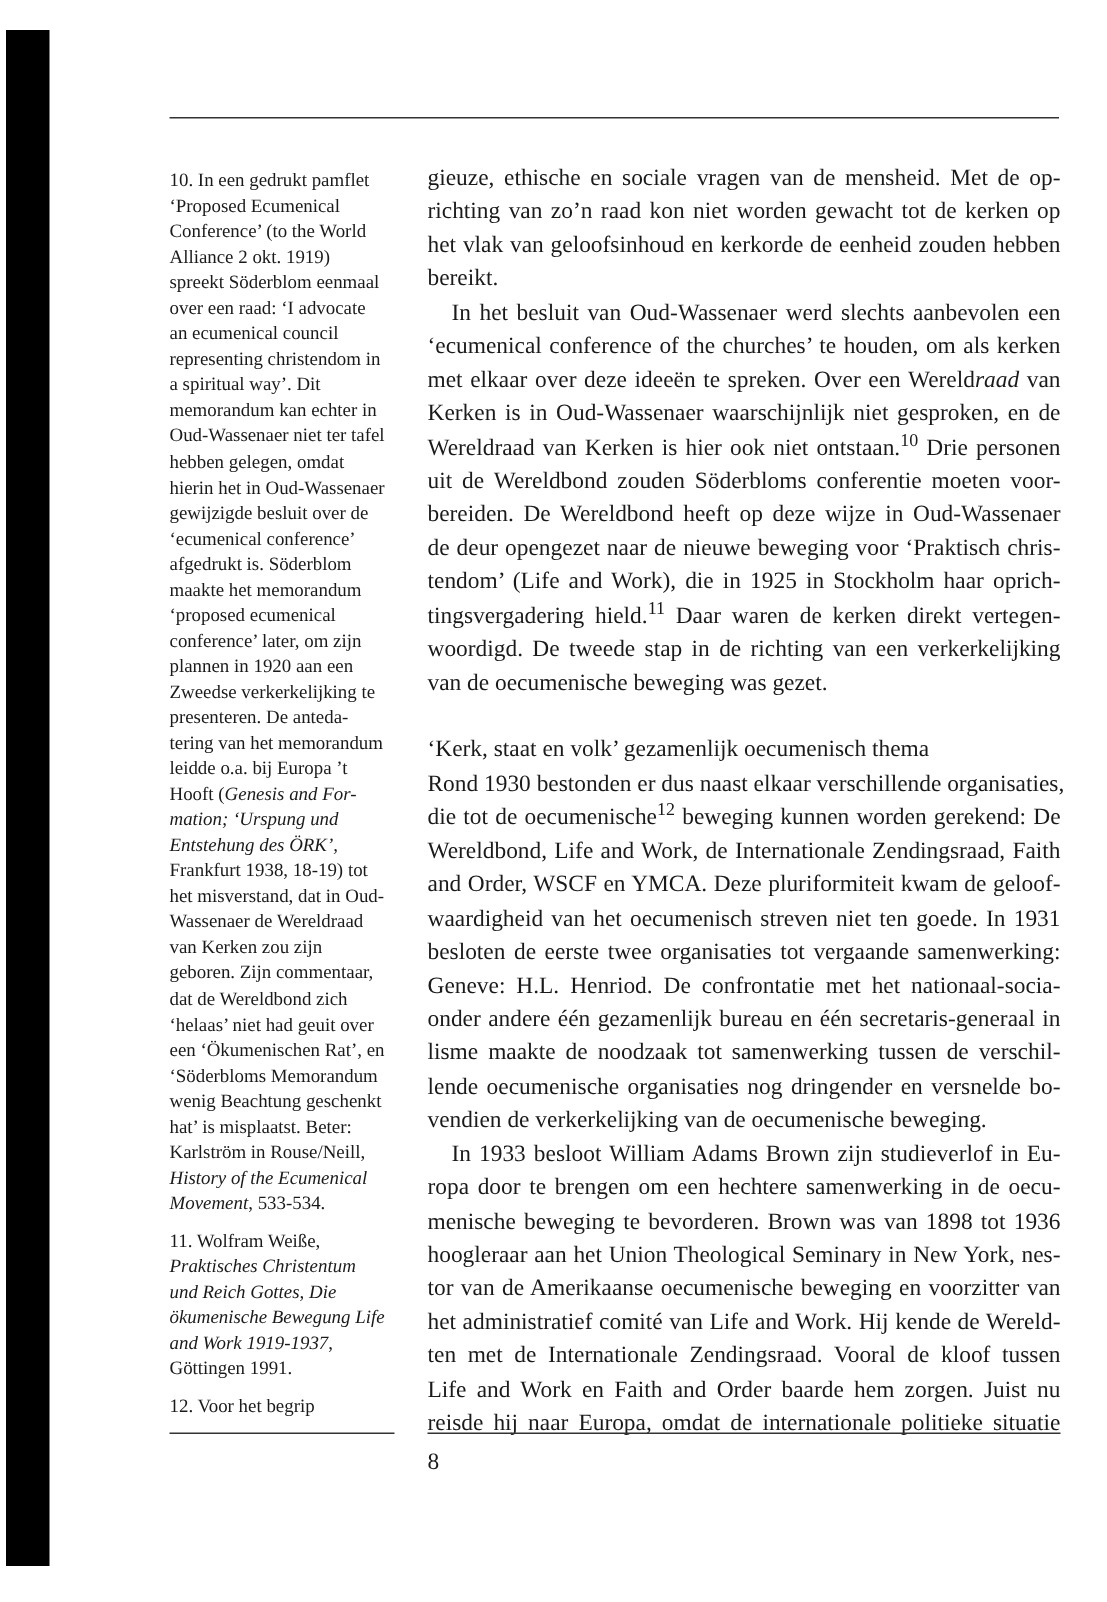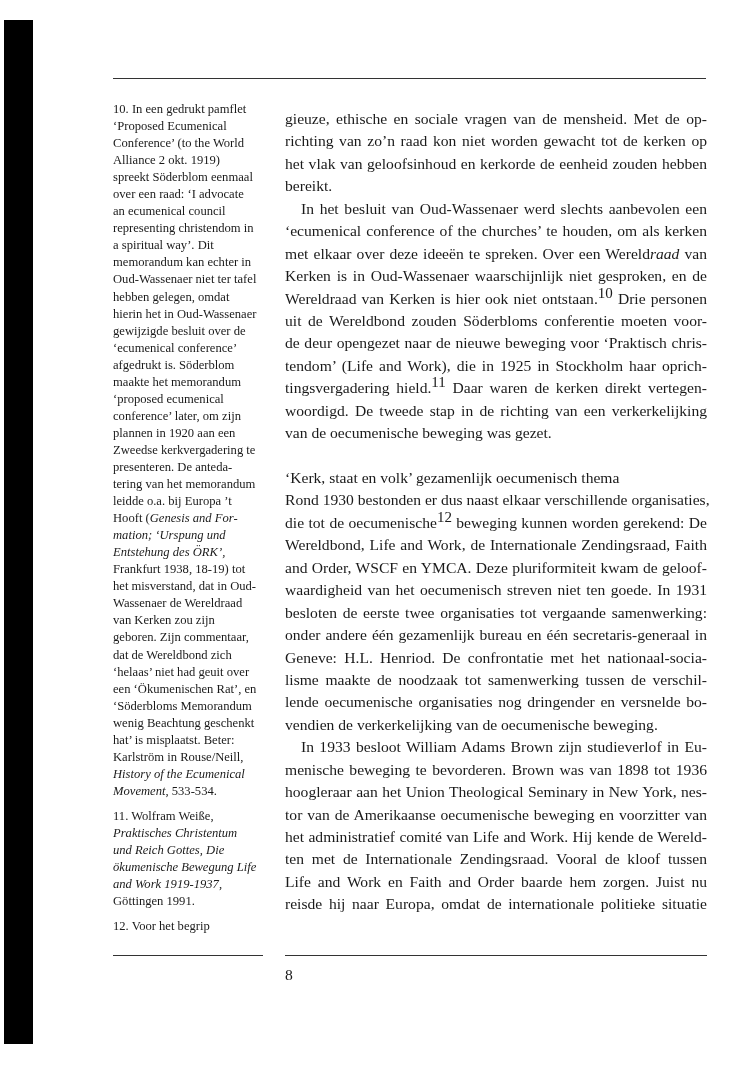--- a/index.html
+++ b/index.html
@@ -7,36 +7,36 @@
     width: 738px; height: 1068px; background: #ffffff; position: relative; overflow: hidden;
     font-family: "Liberation Serif", "DejaVu Serif", serif; color: #1a1a1a;
   }
   .binding-bar { position: absolute; left: 4px; top: 20px; width: 29px; height: 1024px; background: #000; }
   .rule { position: absolute; height: 1px; background: #333; }
   .rule-top { left: 113px; top: 78px; width: 593px; }
   .rule-notes { left: 113px; top: 955px; width: 150px; }
   .rule-main { left: 285px; top: 955px; width: 422px; }
 
   .notes {
-    position: absolute; left: 113px; top: 101px; width: 152px;
+    position: absolute; left: 113px; top: 112px; width: 152px;
     font-size: 12.6px; line-height: 17.05px;
   }
   .note { margin: 0 0 8px 0; }
   .note .line { display: block; white-space: nowrap; }
 
   .main {
     position: absolute; left: 285px; top: 108px; width: 422px;
     font-size: 15.6px; line-height: 22.45px;
   }
   .main .line { display: block; text-align: justify; text-align-last: justify; white-space: nowrap; height: 22.45px; }
   .main .line.last { text-align-last: left; }
   .main .line.indent { text-indent: 16px; }
   .main .gap { height: 22.45px; }
   .heading { font-weight: normal; }
-  sup { font-size: 15px; line-height: 0; vertical-align: 6px; }
+  sup { font-size: 12px; line-height: 0; vertical-align: 6px; }
   i, .it { font-style: italic; }
 
   .page-number {
     position: absolute; left: 285px; top: 966px; font-size: 15.6px;
   }
 </style>
 </head>
 <body>
 
 <div class="binding-bar"></div>
@@ -57,21 +57,21 @@
     <span class="line">Oud-Wassenaer niet ter tafel</span>
     <span class="line">hebben gelegen, omdat</span>
     <span class="line">hierin het in Oud-Wassenaer</span>
     <span class="line">gewijzigde besluit over de</span>
     <span class="line">‘ecumenical conference’</span>
     <span class="line">afgedrukt is. Söderblom</span>
     <span class="line">maakte het memorandum</span>
     <span class="line">‘proposed ecumenical</span>
     <span class="line">conference’ later, om zijn</span>
     <span class="line">plannen in 1920 aan een</span>
-    <span class="line">Zweedse kerkvergadering te</span>
+    <span class="line">Zweedse verkerkelijking te</span>
     <span class="line">presenteren. De anteda-</span>
     <span class="line">tering van het memorandum</span>
     <span class="line">leidde o.a. bij Europa ’t</span>
     <span class="line"><span>Hooft (</span><i>Genesis and For-</i></span>
     <span class="line it">mation; ‘Urspung und</span>
     <span class="line it">Entstehung des ÖRK’,</span>
     <span class="line">Frankfurt 1938, 18-19) tot</span>
     <span class="line">het misverstand, dat in Oud-</span>
     <span class="line">Wassenaer de Wereldraad</span>
     <span class="line">van Kerken zou zijn</span>
@@ -106,41 +106,43 @@
   <span class="line">gieuze, ethische en sociale vragen van de mensheid. Met de op-</span>
   <span class="line">richting van zo’n raad kon niet worden gewacht tot de kerken op</span>
   <span class="line">het vlak van geloofsinhoud en kerkorde de eenheid zouden hebben</span>
   <span class="line last">bereikt.</span>
   <span class="line indent">In het besluit van Oud-Wassenaer werd slechts aanbevolen een</span>
   <span class="line">‘ecumenical conference of the churches’ te houden, om als kerken</span>
   <span class="line"><span>met elkaar over deze ideeën te spreken. Over een Wereld</span><i>raad</i><span> van</span></span>
   <span class="line">Kerken is in Oud-Wassenaer waarschijnlijk niet gesproken, en de</span>
   <span class="line"><span>Wereldraad van Kerken is hier ook niet ontstaan.</span><sup>10</sup><span> Drie personen</span></span>
   <span class="line">uit de Wereldbond zouden Söderbloms conferentie moeten voor-</span>
+  <span class="line">bereiden. De Wereldbond heeft op deze wijze in Oud-Wassenaer</span>
   <span class="line">de deur opengezet naar de nieuwe beweging voor ‘Praktisch chris-</span>
   <span class="line">tendom’ (Life and Work), die in 1925 in Stockholm haar oprich-</span>
   <span class="line"><span>tingsvergadering hield.</span><sup>11</sup><span> Daar waren de kerken direkt vertegen-</span></span>
   <span class="line">woordigd. De tweede stap in de richting van een verkerkelijking</span>
   <span class="line last">van de oecumenische beweging was gezet.</span>
 
   <div class="gap"></div>
 
   <span class="line last heading">‘Kerk, staat en volk’ gezamenlijk oecumenisch thema</span>
   <span class="line">Rond 1930 bestonden er dus naast elkaar verschillende organisaties,</span>
   <span class="line"><span>die tot de oecumenische</span><sup>12</sup><span> beweging kunnen worden gerekend: De</span></span>
   <span class="line">Wereldbond, Life and Work, de Internationale Zendingsraad, Faith</span>
   <span class="line">and Order, WSCF en YMCA. Deze pluriformiteit kwam de geloof-</span>
   <span class="line">waardigheid van het oecumenisch streven niet ten goede. In 1931</span>
   <span class="line">besloten de eerste twee organisaties tot vergaande samenwerking:</span>
+  <span class="line">Geneve: H.L. Henriod. De confrontatie met het nationaal-socia-</span>
   <span class="line">onder andere één gezamenlijk bureau en één secretaris-generaal in</span>
-  <span class="line">Geneve: H.L. Henriod. De confrontatie met het nationaal-socia-</span>
   <span class="line">lisme maakte de noodzaak tot samenwerking tussen de verschil-</span>
   <span class="line">lende oecumenische organisaties nog dringender en versnelde bo-</span>
   <span class="line last">vendien de verkerkelijking van de oecumenische beweging.</span>
   <span class="line indent">In 1933 besloot William Adams Brown zijn studieverlof in Eu-</span>
+  <span class="line">ropa door te brengen om een hechtere samenwerking in de oecu-</span>
   <span class="line">menische beweging te bevorderen. Brown was van 1898 tot 1936</span>
   <span class="line">hoogleraar aan het Union Theological Seminary in New York, nes-</span>
   <span class="line">tor van de Amerikaanse oecumenische beweging en voorzitter van</span>
   <span class="line">het administratief comité van Life and Work. Hij kende de Wereld-</span>
   <span class="line">ten met de Internationale Zendingsraad. Vooral de kloof tussen</span>
   <span class="line">Life and Work en Faith and Order baarde hem zorgen. Juist nu</span>
   <span class="line">reisde hij naar Europa, omdat de internationale politieke situatie</span>
 </div>
 
 <div class="rule rule-main"></div>

